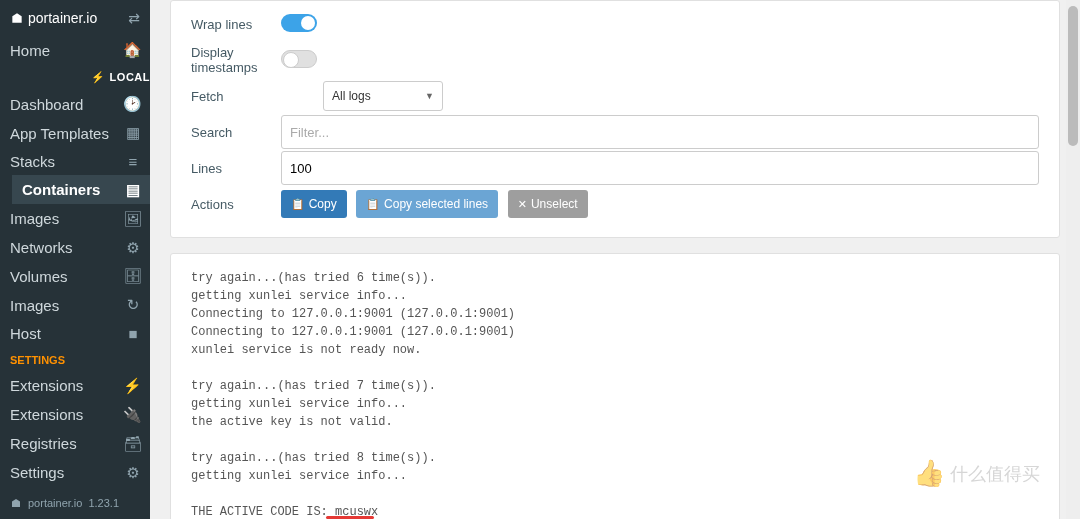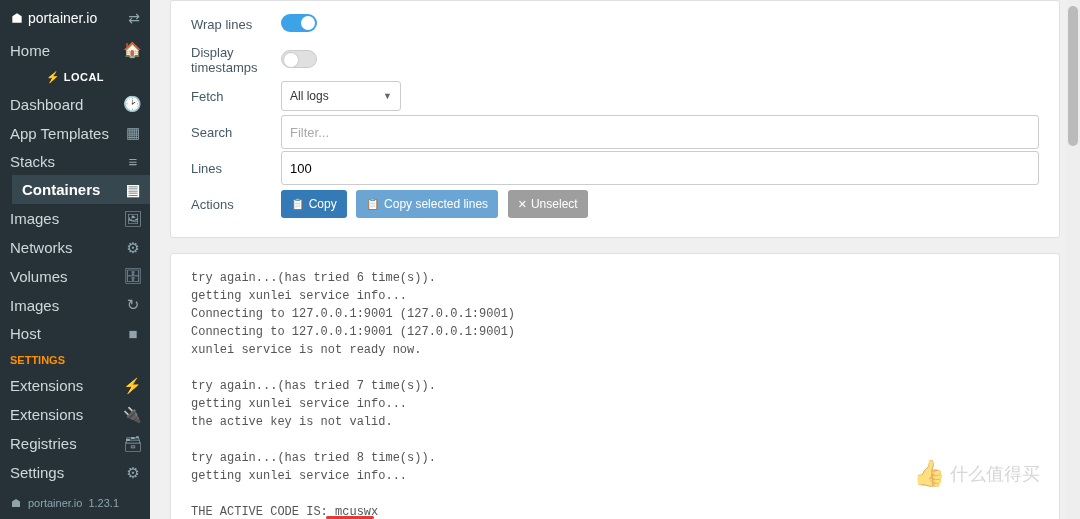--- a/index.html
+++ b/index.html
@@ -10,39 +10,39 @@
     .sidebar { width: 150px; background: #263238; color: #cfd8dc; display: flex; flex-direction: column; position: relative; }
     .logo-row { display: flex; align-items: center; padding: 8px 10px; min-height: 36px; }
     .logo-row .brand { color: #fff; font-size: 14px; display: flex; align-items: center; gap: 4px; }
     .logo-row .brand svg { flex-shrink: 0; }
     .logo-row .swap { margin-left: auto; color: #90a4ae; font-size: 14px; }
     .sidebar-item { display: flex; align-items: center; padding: 6px 10px; color: #cfd8dc; font-size: 15px; cursor: pointer; min-height: 24px; }
     .sidebar-item.active { background: #37474f; color: #fff; font-weight: 600; margin-left: 12px; }
     .sidebar-item .label { flex: 1; }
     .sidebar-item .icon { width: 14px; display: flex; justify-content: center; color: #90a4ae; }
     .sidebar-item.active .icon { color: #fff; }
-    .local-header { text-align: center; padding: 6px 0; color: #fff; font-size: 11px; font-weight: 600; letter-spacing: 0.5px; }
+    .local-header { text-align: right; padding: 6px 0; color: #fff; font-size: 11px; font-weight: 600; letter-spacing: 0.5px; }
     .settings-header { padding: 6px 10px; color: #ff9100; font-size: 11px; font-weight: 600; }
     .sidebar-footer { margin-top: auto; padding: 10px; display: flex; align-items: center; gap: 6px; color: #90a4ae; font-size: 11px; }
     
     
     .main { flex: 1; background: #f0f0f0; overflow-y: auto; padding: 0 20px; }
     .panel-settings { background: #fff; border: 1px solid #e0e0e0; border-radius: 3px; padding: 5px 20px 15px; margin-bottom: 15px; }
     .form-row { display: flex; align-items: center; min-height: 36px; }
     .form-label { width: 90px; color: #455a64; font-size: 13px; }
     .form-control-area { flex: 1; max-width: 770px; }
     
     
     .toggle { width: 36px; height: 18px; border-radius: 9px; position: relative; display: inline-block; cursor: pointer; }
     .toggle.on { background: #3ca3e8; }
     .toggle.on::after { content: ''; position: absolute; right: 2px; top: 2px; width: 14px; height: 14px; background: #fff; border-radius: 50%; }
     .toggle.off { background: #e0e0e0; border: 1px solid #ccc; }
     .toggle.off::after { content: ''; position: absolute; left: 1px; top: 1px; width: 14px; height: 14px; background: #fff; border-radius: 50%; border: 1px solid #ccc; }
     
-    .select-inline { width: 120px; height: 30px; border: 1px solid #ccc; border-radius: 3px; background: #fff; font-size: 12px; padding: 0 8px; display: flex; align-items: center; justify-content: space-between; cursor: pointer; }
+    .select-inline { width: 120px; height: 30px; border: 1px solid #ccc; border-radius: 3px; background: #fff; font-size: 12px; padding: 0 8px; display: flex; align-items: center; justify-content: space-between; cursor: pointer; margin-left: 42px; }
     .select-inline .caret { font-size: 9px; color: #666; }
     
     .text-input { width: 100%; height: 34px; border: 1px solid #ccc; border-radius: 3px; padding: 0 8px; font-size: 13px; }
     .text-input::placeholder { color: #aaa; }
     
     .btn { display: inline-flex; align-items: center; gap: 4px; height: 28px; padding: 0 10px; border-radius: 3px; font-size: 12px; color: #fff; border: none; cursor: pointer; margin-right: 6px; }
     .btn-primary { background: #337ab7; }
     .btn-secondary { background: #6ba5d4; }
     .btn-gray { background: #9e9e9e; }
     .btn .bicon { font-size: 11px; }

